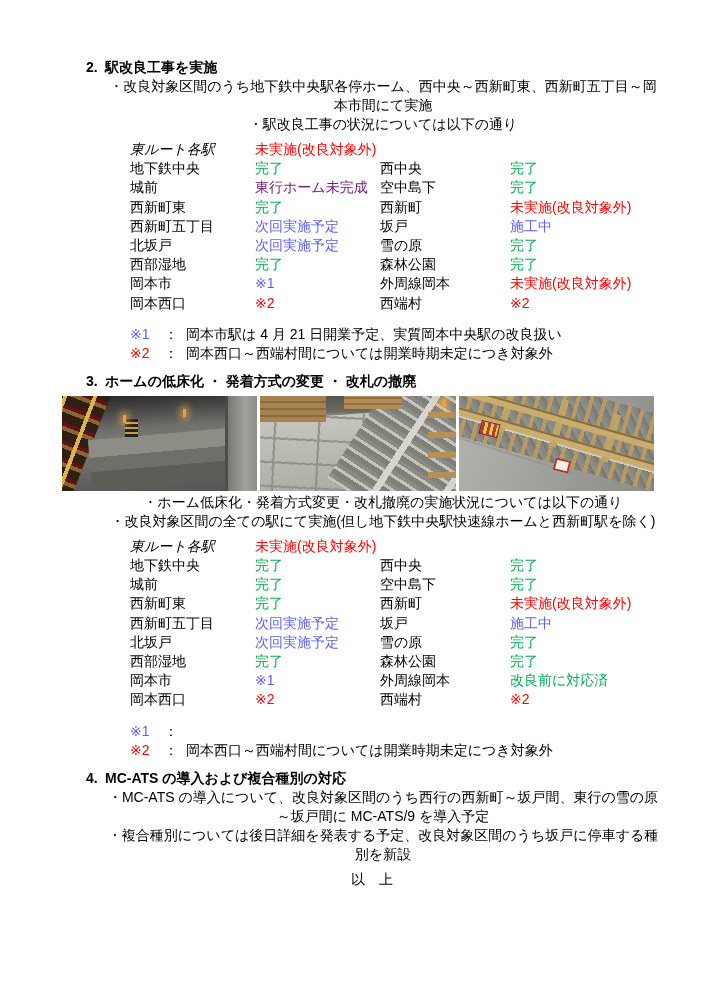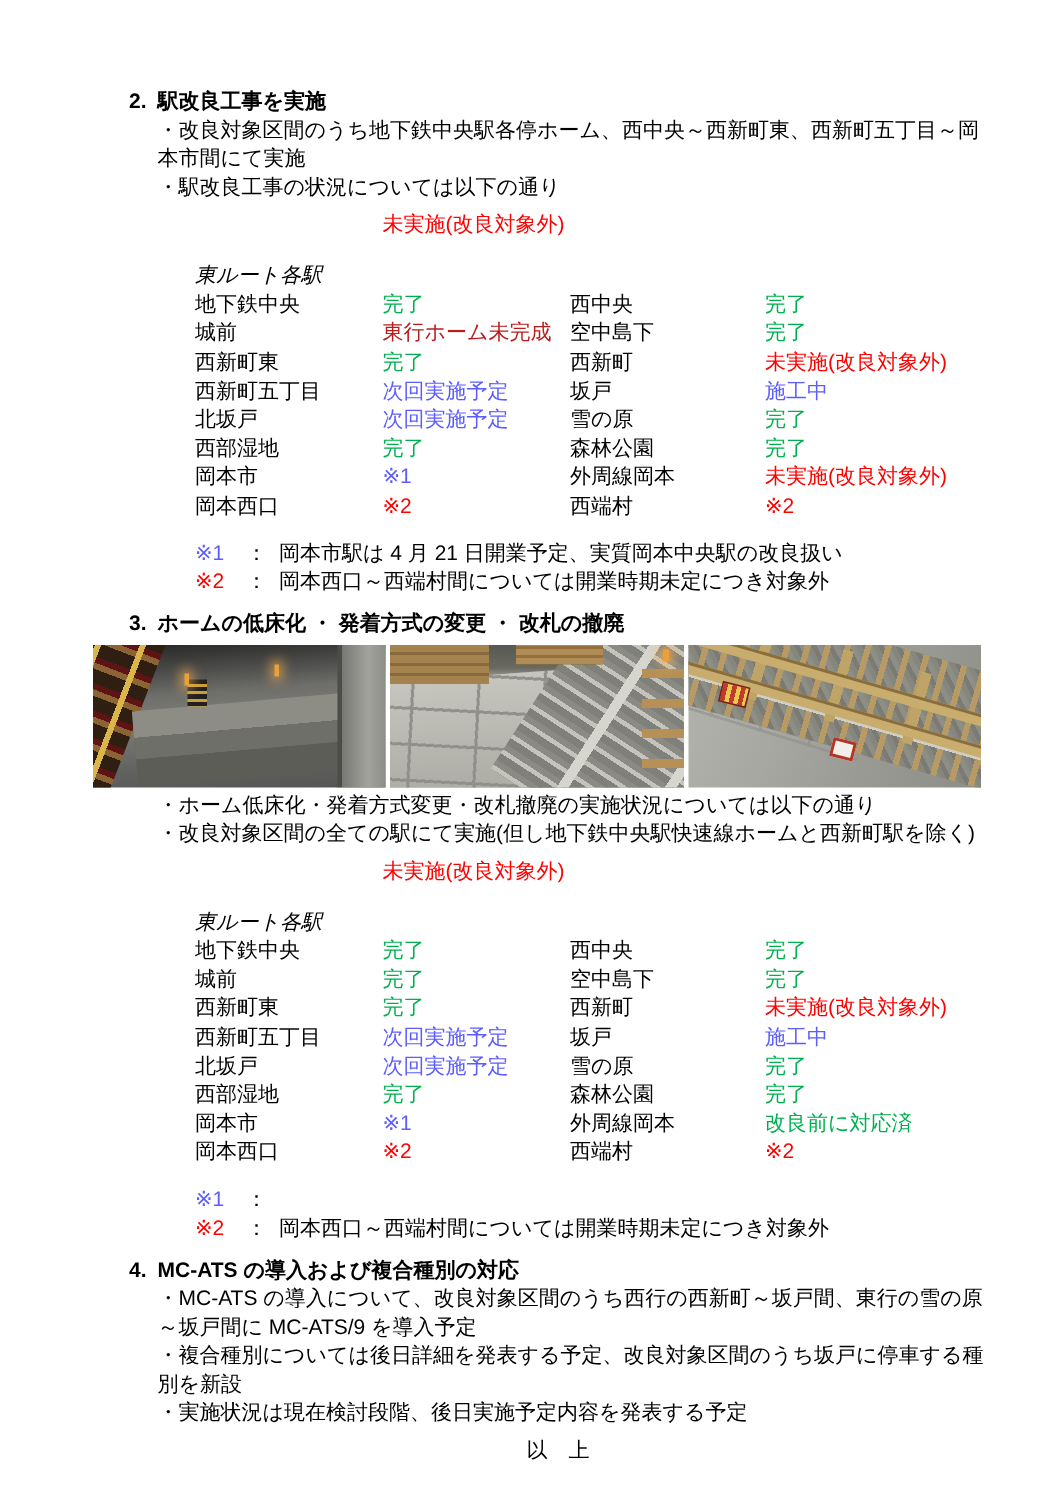--- a/index.html
+++ b/index.html
@@ -3,25 +3,25 @@
 <meta charset="utf-8">
 <style>
   html,body{margin:0;padding:0;background:#fff;}
   .page{position:relative;width:707px;height:1000px;background:#fff;overflow:hidden;
         font-family:"Liberation Sans","DejaVu Sans",sans-serif;font-size:14px;color:#000;
         -webkit-font-smoothing:antialiased;}
   .content{position:absolute;left:105px;top:58px;width:556px;line-height:19px;}
   .sec{position:relative;}
   .h{position:relative;font-weight:bold;line-height:19px;}
   .h .num{position:absolute;left:-19px;font-weight:bold;}
-  .bullets{margin:0 0 6px 0;}
+  .bullets{margin:0 0 6px 0;text-align:center;}
   .bullets div{line-height:19px;}
   .tbl{margin:0 0 12px 25px;}
   .trow{display:grid;grid-template-columns:125px 125px 130px 1fr;line-height:19.2px;}
-  .lead-label{font-style:italic;margin-top:34px;}
+  .lead-label{font-style:italic;}
   .notes{margin:0 0 9px 25px;}
   .note{display:flex;line-height:19px;}
   .note .m{width:34px;flex:0 0 34px;}
   .note .sep{width:22px;flex:0 0 22px;}
   
   .photos{display:flex;gap:3px;margin:5px 0 2px -43px;width:592px;height:95px;}
   .ph{flex:1 1 0;position:relative;overflow:hidden;background:#777;}
   .caption{margin:1px 0 16px -40px;font-size:12.5px;font-weight:bold;line-height:17px;}
   
   .ph1{background:linear-gradient(176deg,#242424 0%,#3c3c3a 12%,#565654 24%,#6e6e6a 34%,#7c7c77 48%,#72726d 62%,#616160 80%,#545452 100%);}
@@ -103,21 +103,21 @@
             <span></span>
       </div>
       <div class="trow">
         <span>地下鉄中央</span>
         <span style="color: rgb(0, 176, 80);">完了</span>
         <span>西中央</span>
         <span style="color: rgb(0, 176, 80);">完了</span>
       </div>
       <div class="trow">
         <span>城前</span>
-        <span style="color: #b91c1c;">東行ホーム未完成</span>
+        <span style="color: #701a75;">東行ホーム未完成</span>
         <span>空中島下</span>
         <span style="color: rgb(0, 176, 80);">完了</span>
       </div>
       <div class="trow">
         <span>西新町東</span>
         <span style="color: rgb(0, 176, 80);">完了</span>
         <span>西新町</span>
         <span style="color: rgb(255, 0, 0);">未実施(改良対象外)</span>
       </div>
       <div class="trow">
@@ -273,20 +273,19 @@
   </div>
 
   <div class="sec">
     <div class="h">
       <span class="num">4.</span>
       <span>MC-ATS の導入および複合種別の対応</span>
     </div>
     <div class="bullets">
       <div>・MC-ATS の導入について、改良対象区間のうち西行の西新町～坂戸間、東行の雪の原～坂戸間に MC-ATS/9 を導入予定</div>
       <div>・複合種別については後日詳細を発表する予定、改良対象区間のうち坂戸に停車する種別を新設</div>
-      <div>・実施状況は現在検討段階、後日実施予定内容を発表する予定</div>
     </div>
   </div>
 
   <div class="endline">以　上</div>
 
 </div>
 </div>
 
 </body></html>

